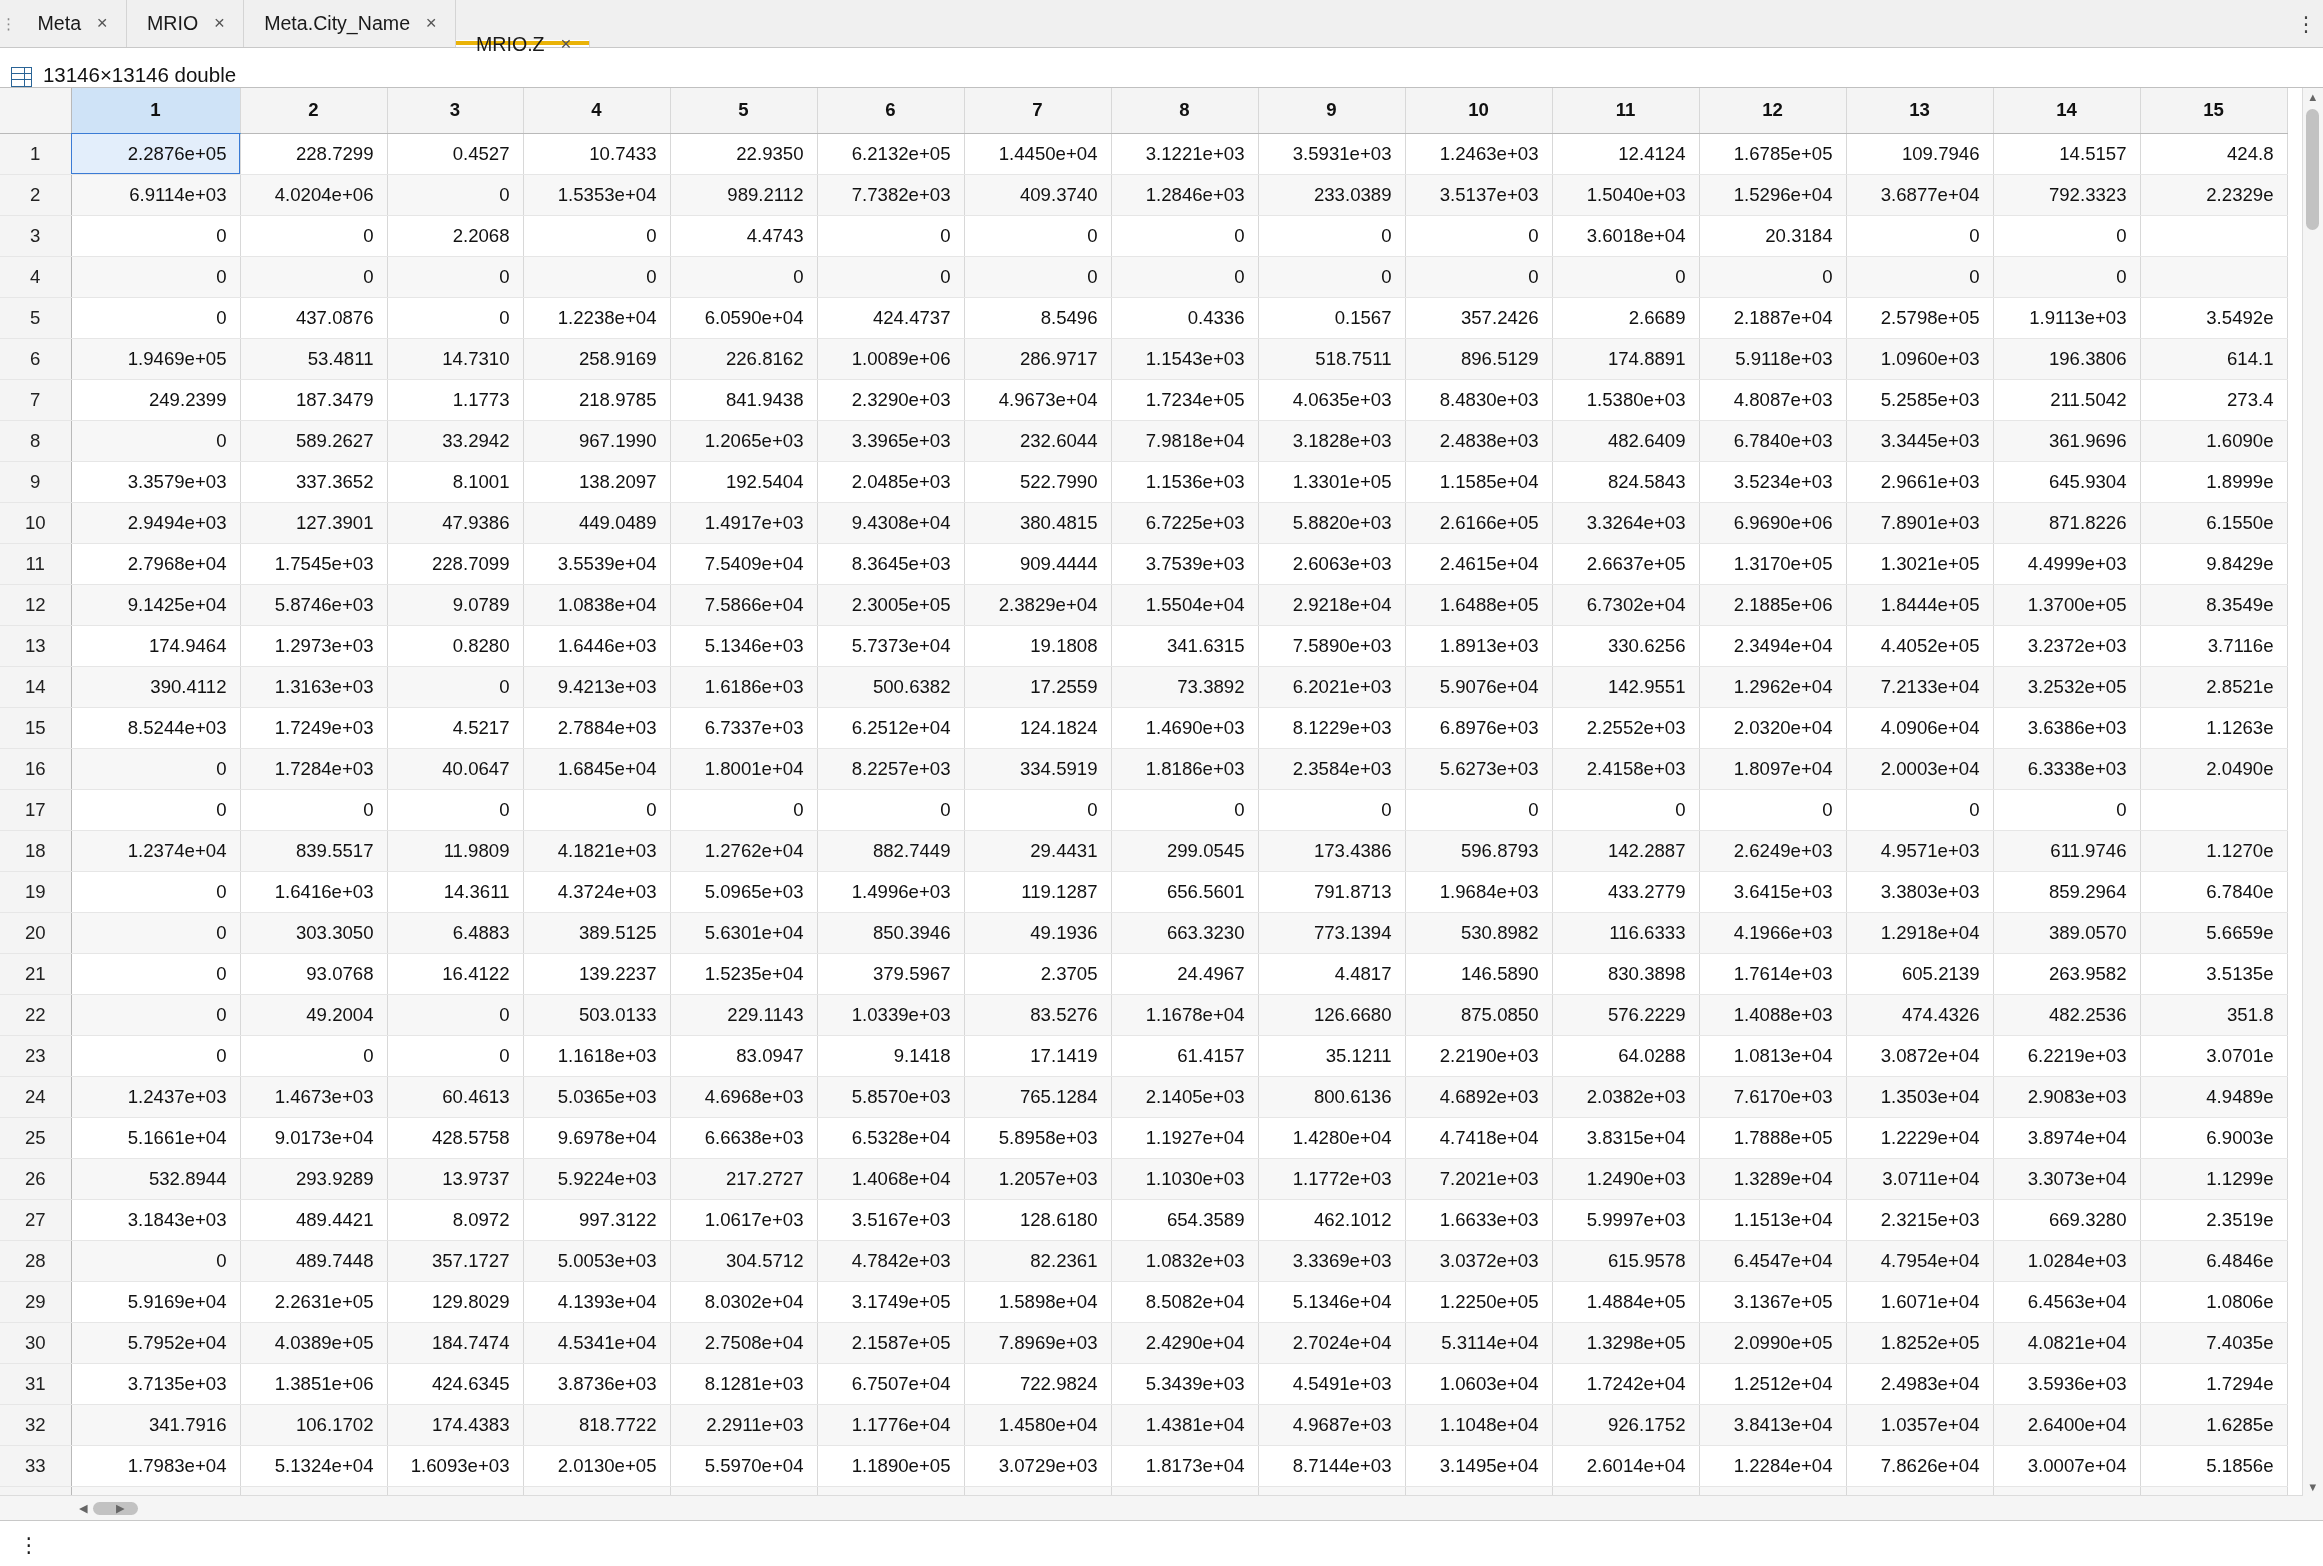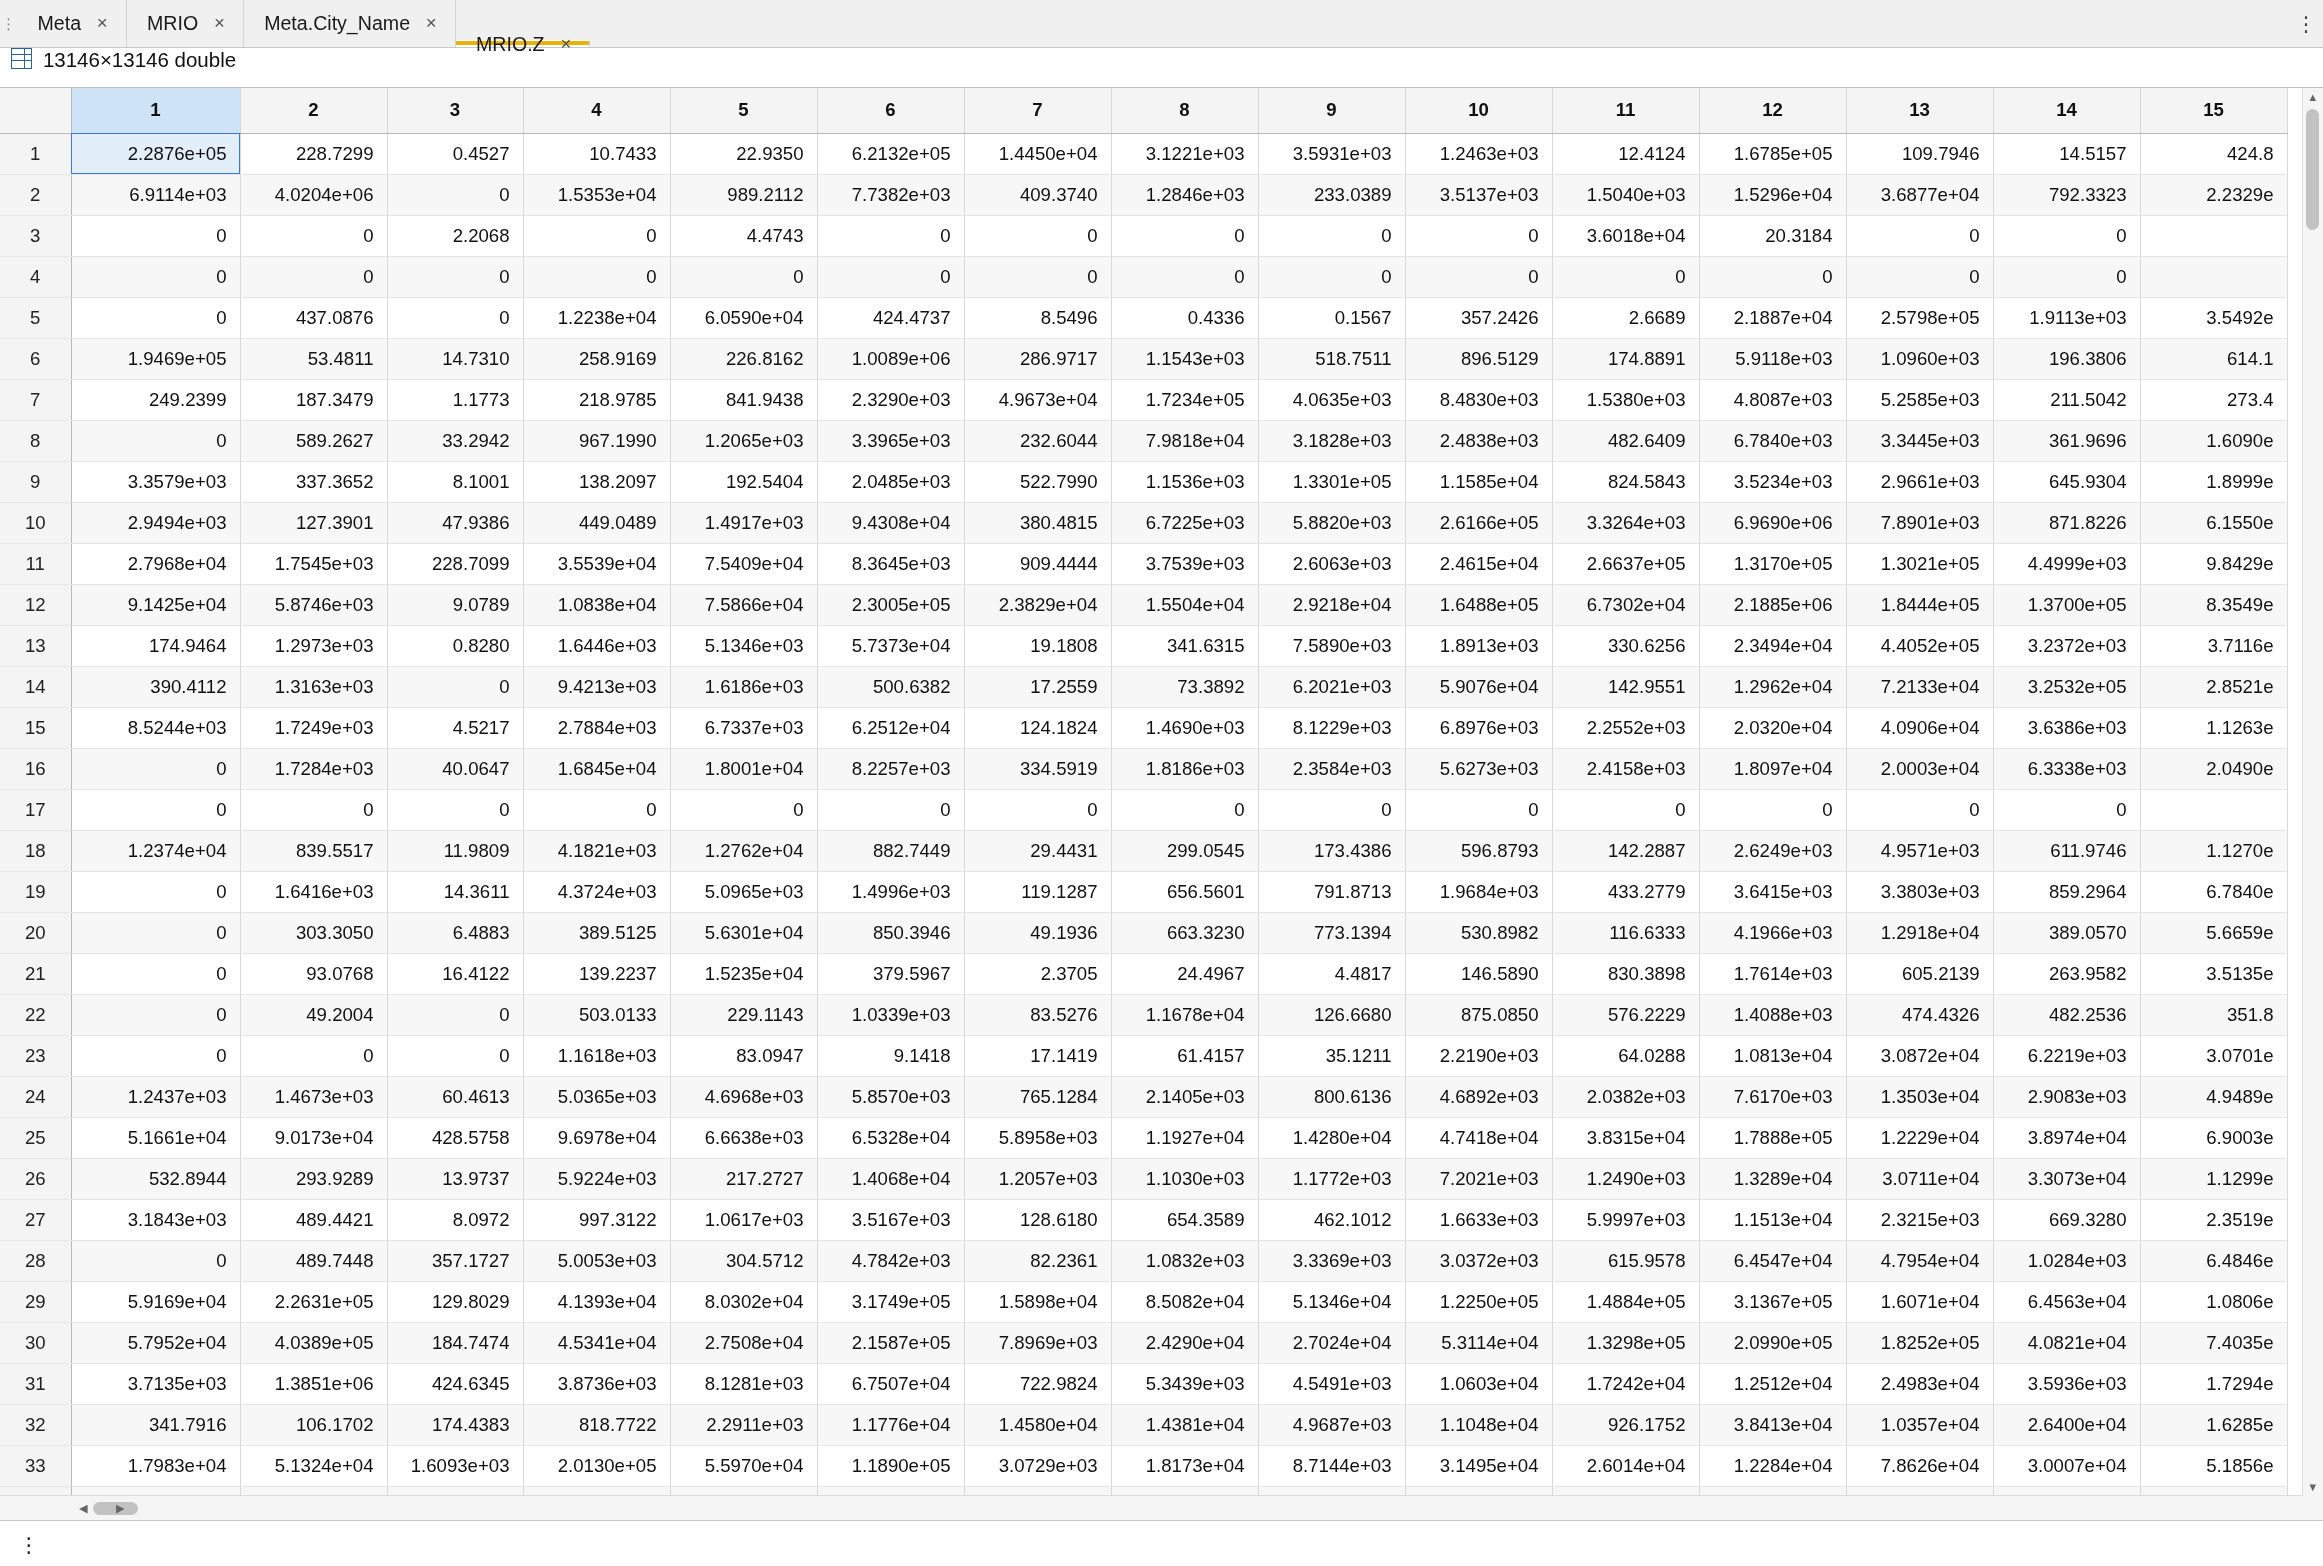--- a/index.html
+++ b/index.html
@@ -69,21 +69,21 @@
     justify-content: center;
     color: #444;
     font-size: 20.5px;
     letter-spacing: 0;
   }
   .vdots:before { content: "\22EE"; }
 
   
   .varbar {
     display: flex;
-    align-items: flex-start;
+    align-items: flex-end;
     gap: 11.2px;
     height: 39px;
     padding: 0 11.2px;
     background: #ffffff;
     font-size: 20.5px;
     color: #111;
   }
   .grid-icon {
     width: 20.5px;
     height: 20.5px;

